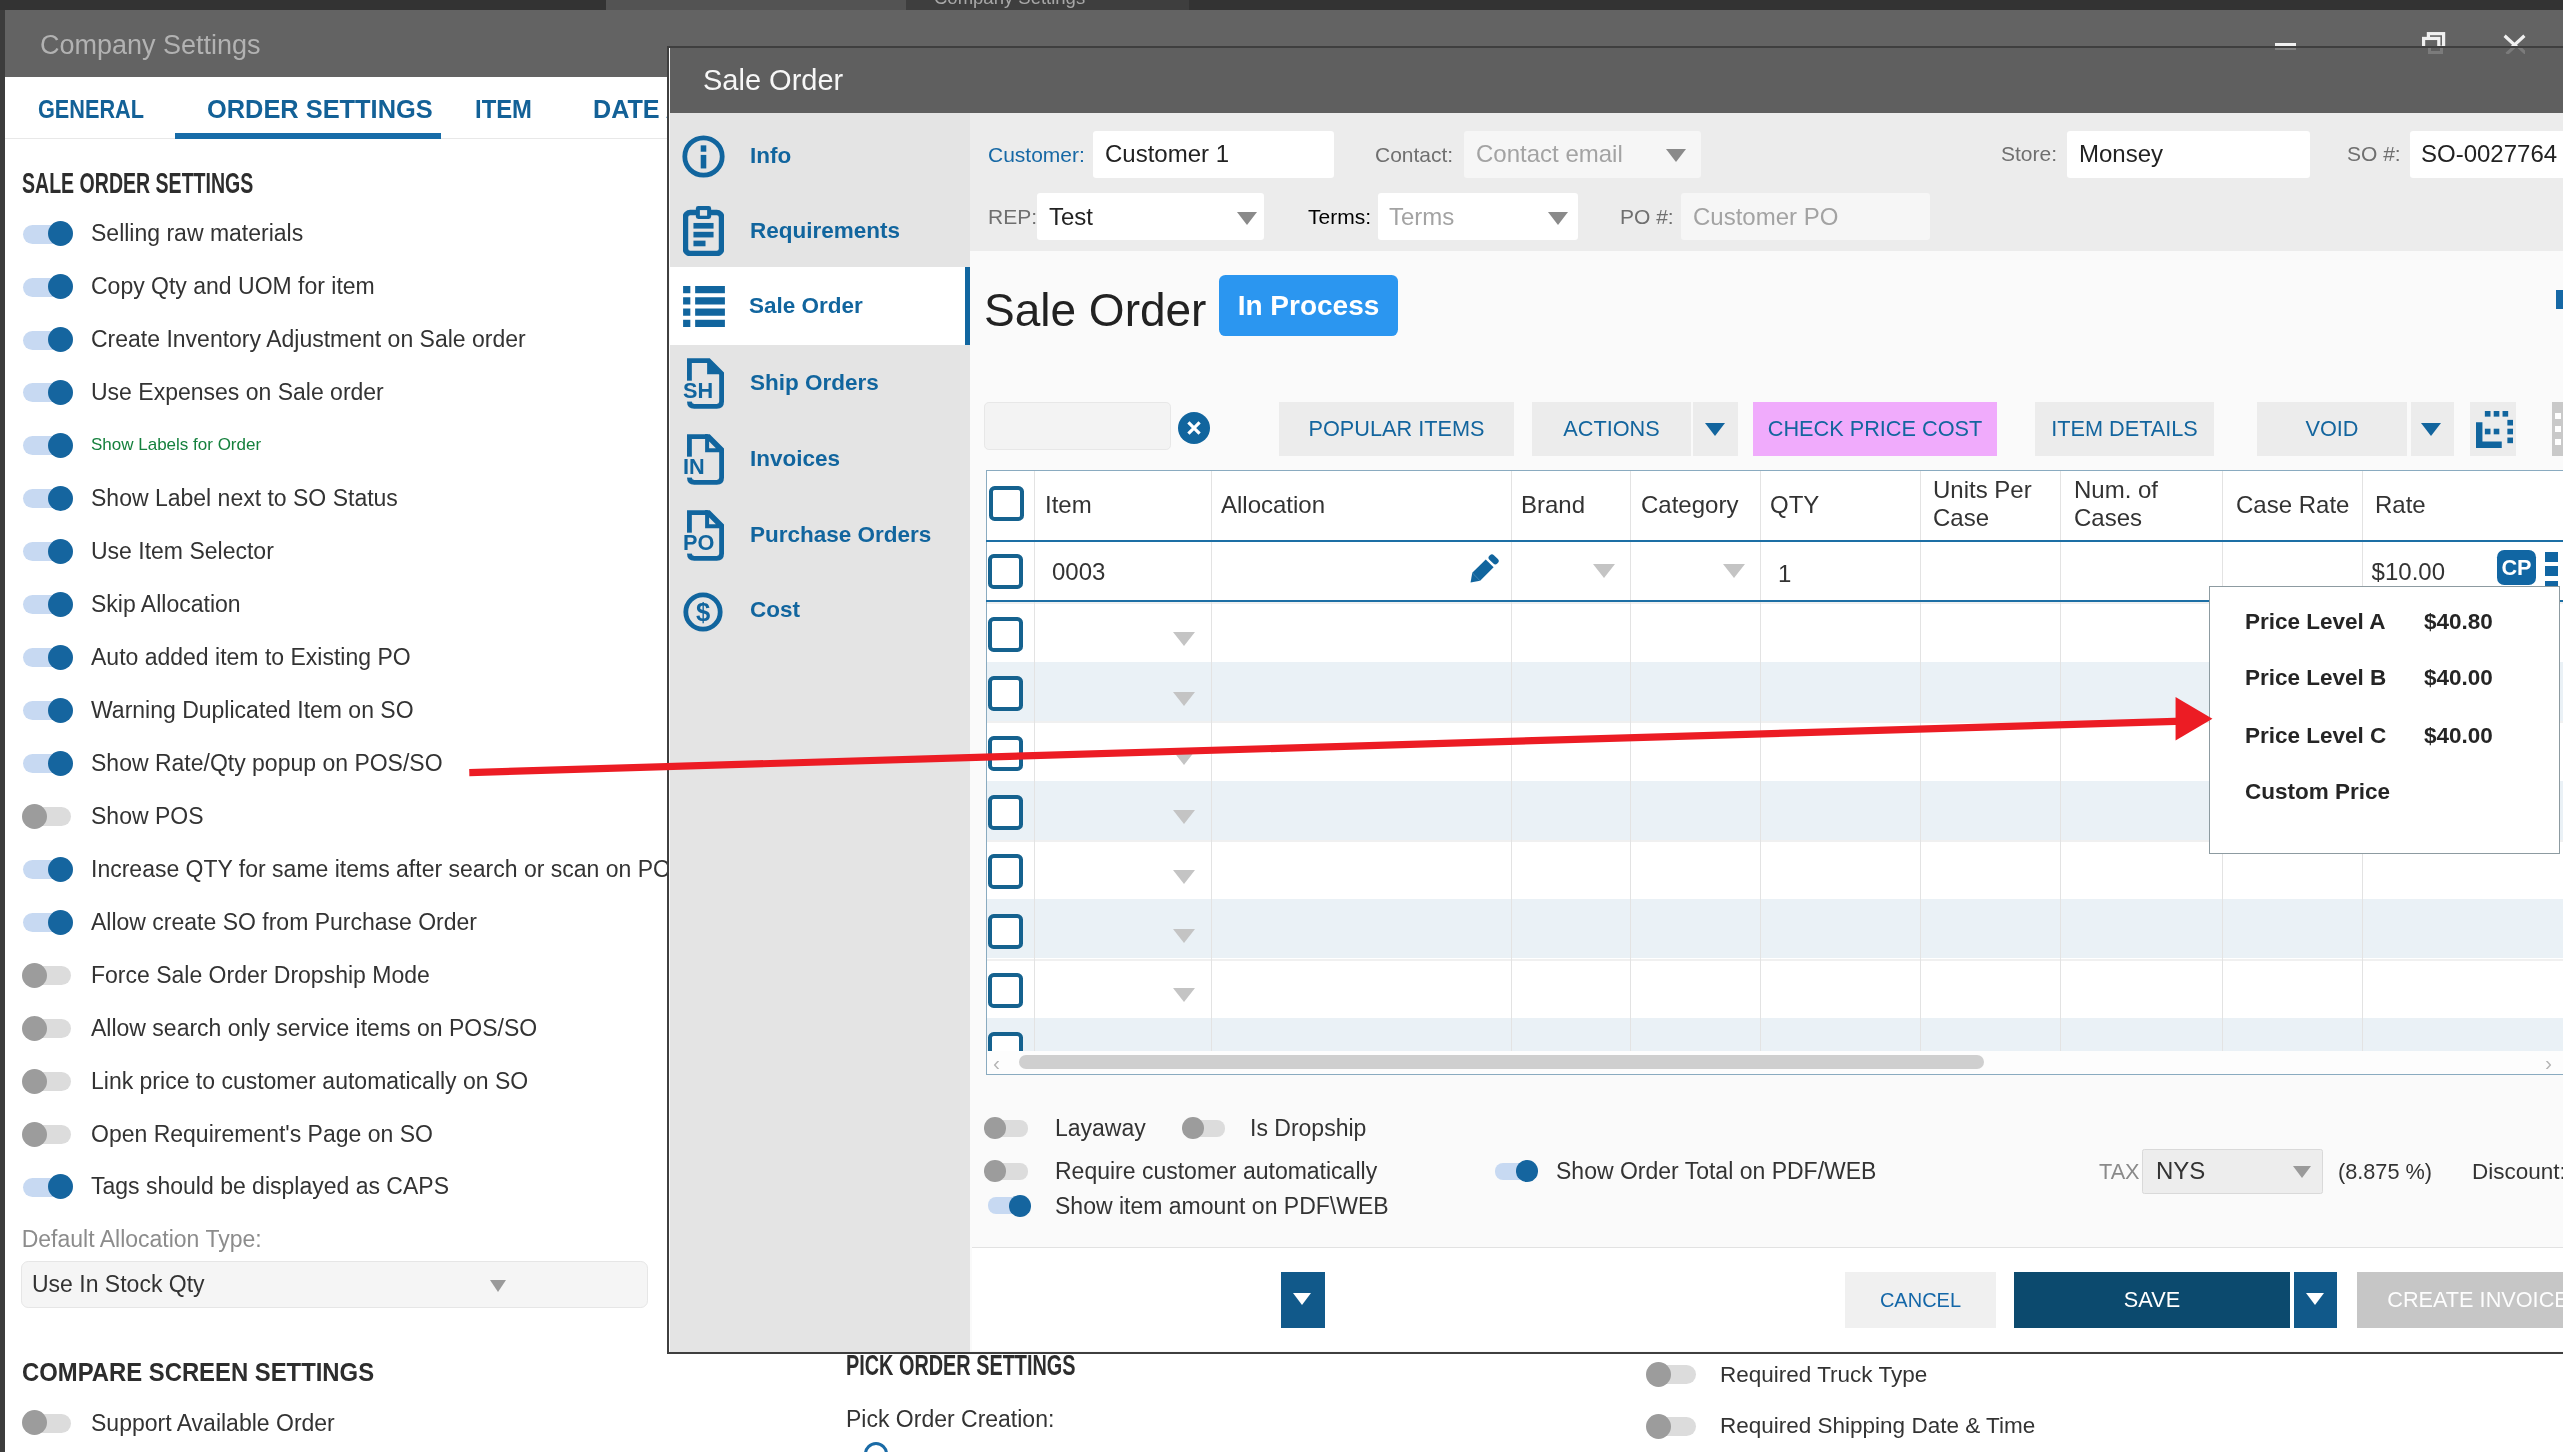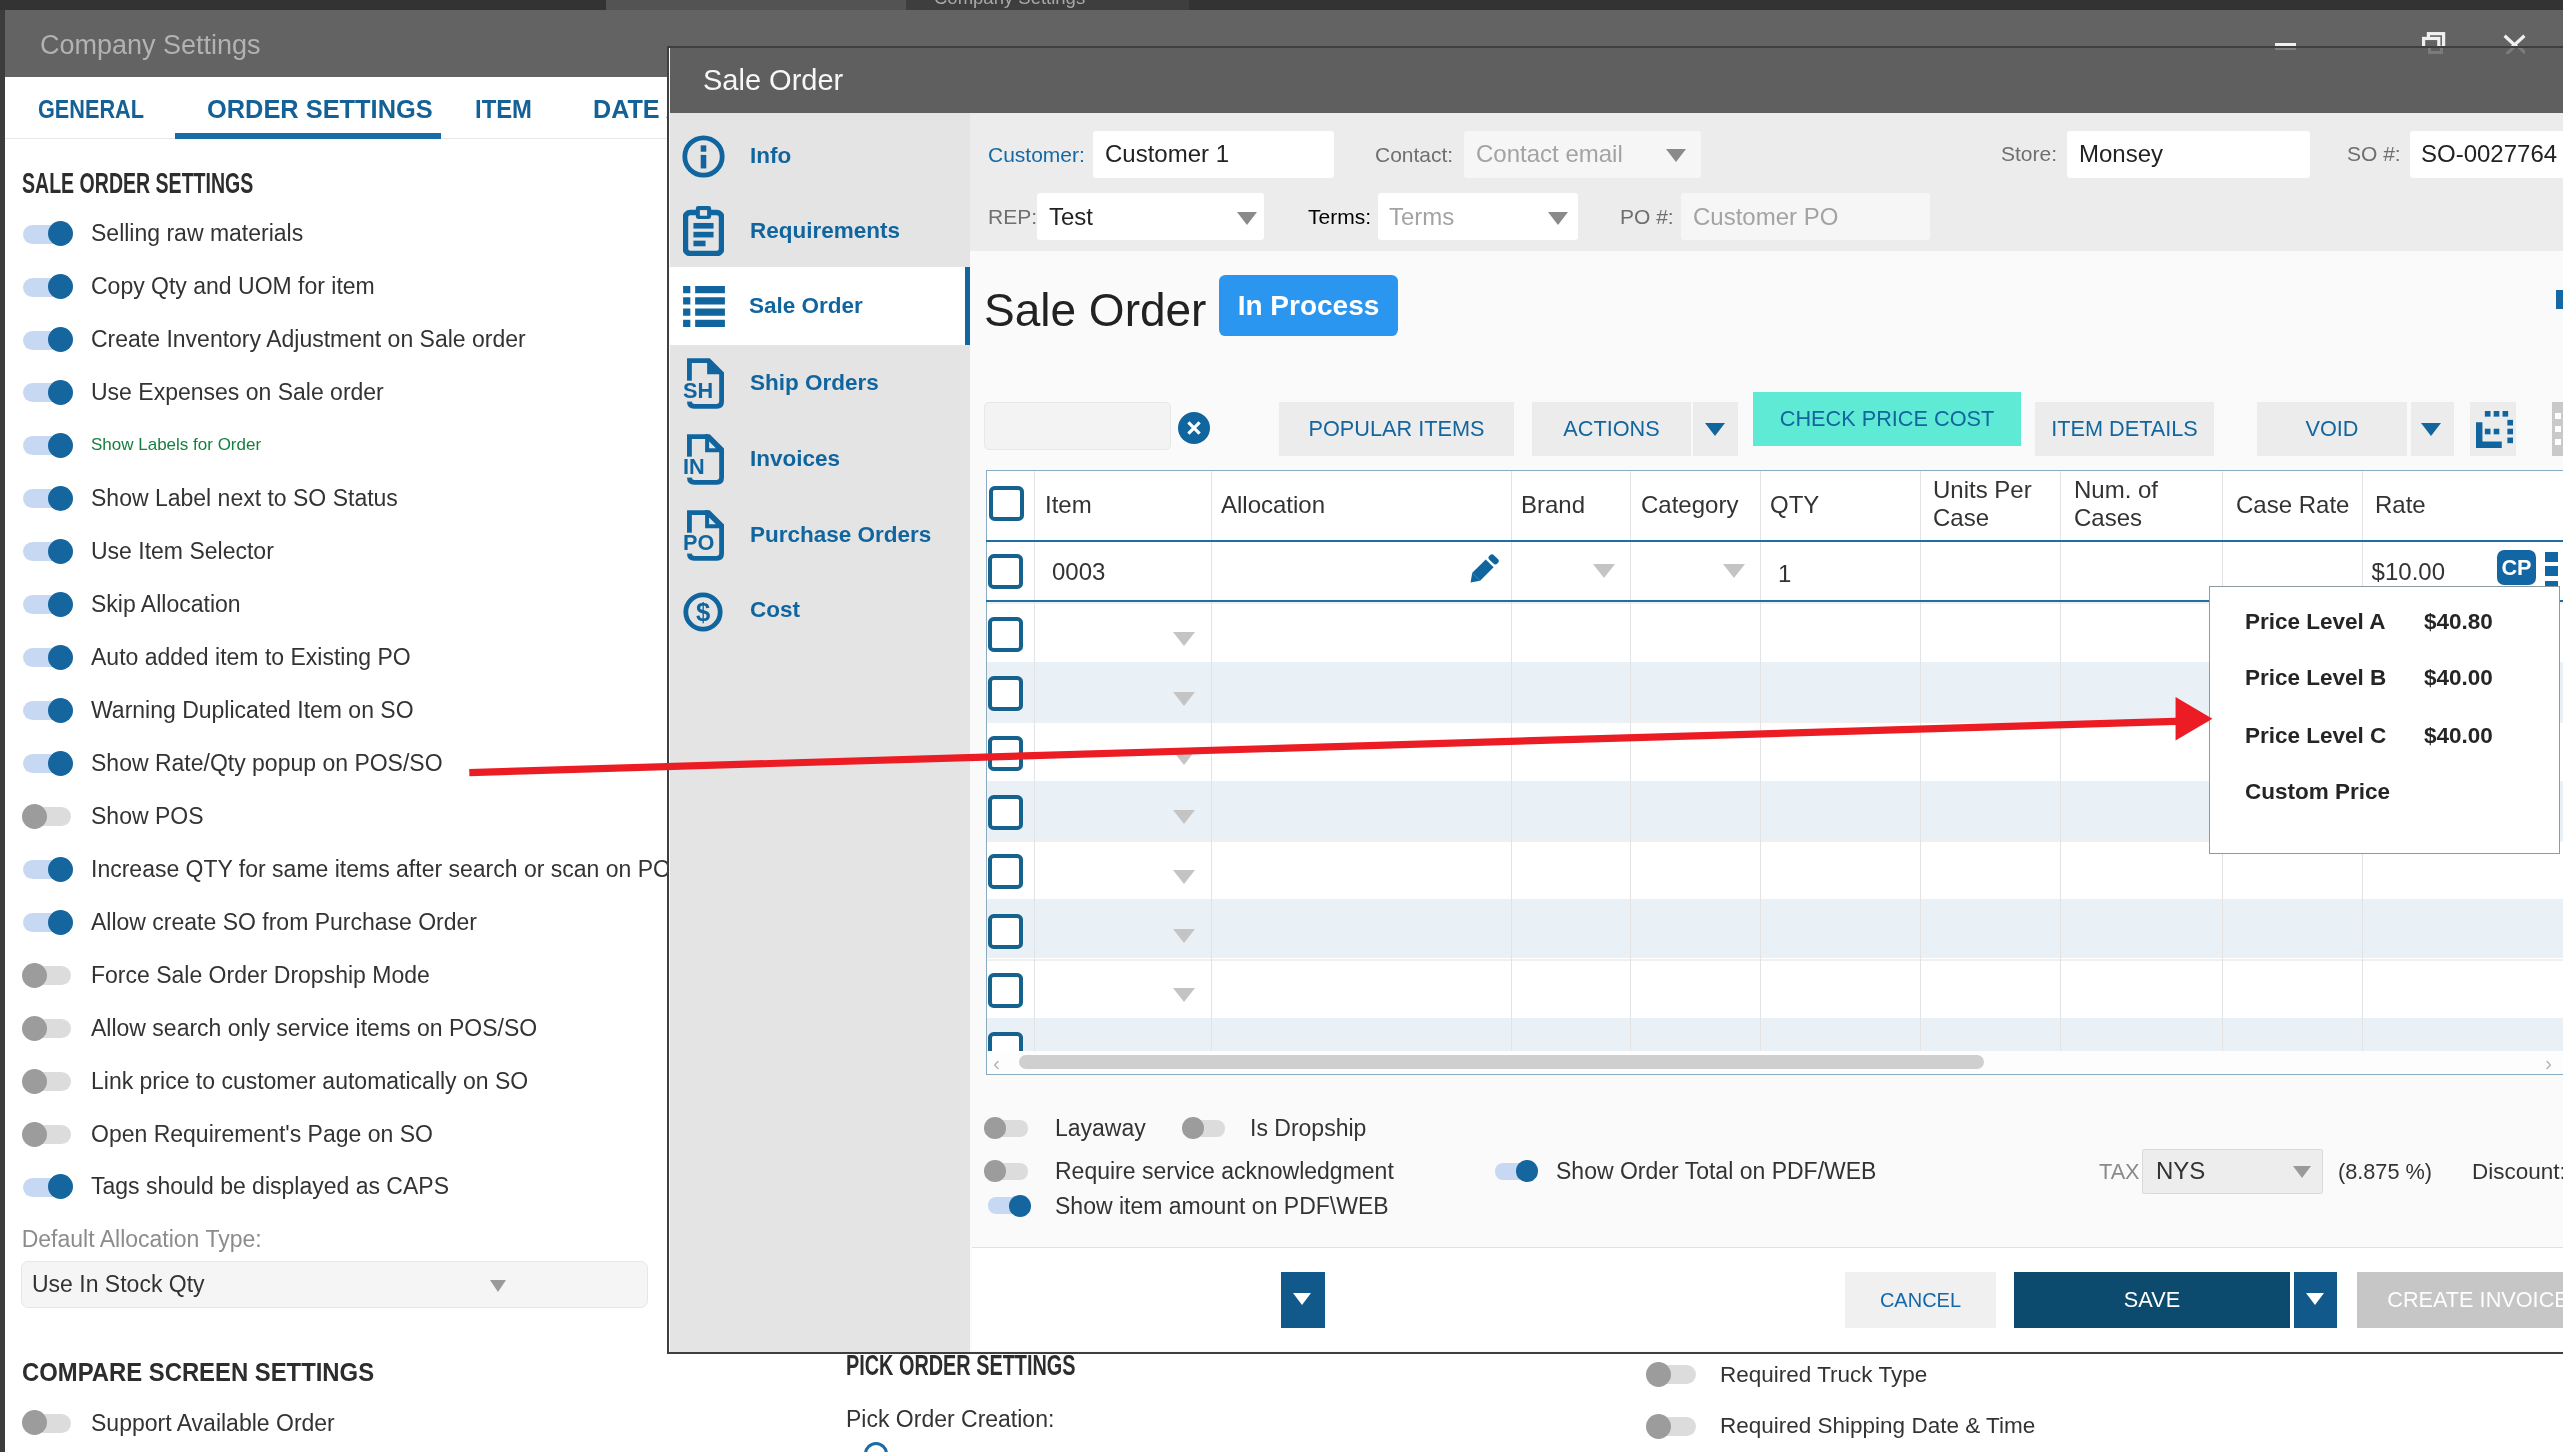--- a/index.html
+++ b/index.html
@@ -209,21 +209,21 @@
       <path d="M3 3 L17 17 M17 3 L3 17" stroke="#fff" stroke-width="4"></path>
     </svg>
 <div class="abs" style="left:1279px;top:402px;width:235px;height:54px;background:#ececec">
       <div style="width:100%;height:100%;display:flex;align-items:center;justify-content:center;font-size:21.7px;color:#13659e;white-space:nowrap">POPULAR ITEMS</div>
     </div>
 <div class="abs" style="left:1532px;top:402px;width:159px;height:54px;background:#ececec">
       <div style="width:100%;height:100%;display:flex;align-items:center;justify-content:center;font-size:21.7px;color:#13659e;white-space:nowrap">ACTIONS</div>
     </div>
 <div class="abs" style="left:1693px;top:402px;width:45px;height:54px;background:#ececec"></div>
 <div style="position:absolute;left:1705px;top:423px;width:0;height:0;border-left:10.4px solid transparent;border-right:10.4px solid transparent;border-top:13px solid #13659e"></div>
-<div class="abs" style="left:1753px;top:392px;width:268px;height:54px;background:#5eead4">
+<div class="abs" style="left:1753px;top:402px;width:244px;height:54px;background:#f0abfc">
       <div style="width:100%;height:100%;display:flex;align-items:center;justify-content:center;font-size:21.7px;color:#13659e;white-space:nowrap">CHECK PRICE COST</div>
     </div>
 <div class="abs" style="left:2035px;top:402px;width:179px;height:54px;background:#ececec">
       <div style="width:100%;height:100%;display:flex;align-items:center;justify-content:center;font-size:21.7px;color:#13659e;white-space:nowrap">ITEM DETAILS</div>
     </div>
 <div class="abs" style="left:2257px;top:402px;width:150px;height:54px;background:#ececec">
       <div style="width:100%;height:100%;display:flex;align-items:center;justify-content:center;font-size:21.7px;color:#13659e;white-space:nowrap">VOID</div>
     </div>
 <div class="abs" style="left:2411px;top:402px;width:43px;height:54px;background:#ececec"></div>
 <div style="position:absolute;left:2421px;top:423px;width:0;height:0;border-left:10.4px solid transparent;border-right:10.4px solid transparent;border-top:13px solid #13659e"></div>
@@ -312,21 +312,21 @@
 <div class="abs" style="left:993px;top:1051px;font-size:21px;color:#b5b5b5">‹</div>
 <div class="abs" style="left:2545px;top:1051px;font-size:21px;color:#b5b5b5">›</div>
 <div style="position:absolute;left:986px;top:1120px;width:42px;height:17px;border-radius:8px;background:#dcdcdc"></div>
     <div style="position:absolute;left:984px;top:1117px;width:21.7px;height:21.7px;border-radius:50%;background:#9c9c9c"></div>
 <div style="position:absolute;left:1055px;top:1128px;transform:translateY(-50%);font-size:23px;color:#333333;font-weight:400;letter-spacing:0;white-space:nowrap">Layaway</div>
 <div style="position:absolute;left:1183px;top:1120px;width:42px;height:17px;border-radius:8px;background:#dcdcdc"></div>
     <div style="position:absolute;left:1182px;top:1117px;width:21.7px;height:21.7px;border-radius:50%;background:#9c9c9c"></div>
 <div style="position:absolute;left:1250px;top:1128px;transform:translateY(-50%);font-size:23px;color:#333333;font-weight:400;letter-spacing:0;white-space:nowrap">Is Dropship</div>
 <div style="position:absolute;left:986px;top:1163px;width:42px;height:17px;border-radius:8px;background:#dcdcdc"></div>
     <div style="position:absolute;left:984px;top:1160px;width:21.7px;height:21.7px;border-radius:50%;background:#9c9c9c"></div>
-<div style="position:absolute;left:1055px;top:1171px;transform:translateY(-50%);font-size:23px;color:#333333;font-weight:400;letter-spacing:0;white-space:nowrap">Require service acknowledgment</div>
+<div style="position:absolute;left:1055px;top:1171px;transform:translateY(-50%);font-size:23px;color:#333333;font-weight:400;letter-spacing:0;white-space:nowrap">Require customer automatically</div>
 <div style="position:absolute;left:1495px;top:1163px;width:42px;height:17px;border-radius:8px;background:#c7d9f2"></div>
     <div style="position:absolute;left:1516px;top:1160px;width:21.7px;height:21.7px;border-radius:50%;background:#15659f"></div>
 <div style="position:absolute;left:1556px;top:1171px;transform:translateY(-50%);font-size:23px;color:#333333;font-weight:400;letter-spacing:0;white-space:nowrap">Show Order Total on PDF/WEB</div>
 <div style="position:absolute;left:2099px;top:1172px;transform:translateY(-50%);font-size:21.7px;color:#8a8a8a;font-weight:400;letter-spacing:0;white-space:nowrap">TAX</div>
 <div class="abs" style="left:2142px;top:1149px;width:181px;height:45px;background:#ededed;border:0.8px solid #d9d9d9;border-radius:2.4px"></div>
 <div style="position:absolute;left:2156px;top:1171px;transform:translateY(-50%);font-size:24px;color:#333333;font-weight:400;letter-spacing:0;white-space:nowrap">NYS</div>
 <div style="position:absolute;left:2293px;top:1166px;width:0;height:0;border-left:9.6px solid transparent;border-right:9.6px solid transparent;border-top:12px solid #9a9a9a"></div>
 <div style="position:absolute;left:2338px;top:1172px;transform:translateY(-50%);font-size:21.7px;color:#333333;font-weight:400;letter-spacing:0;white-space:nowrap">(8.875 %)</div>
 <div style="position:absolute;left:2472px;top:1172px;transform:translateY(-50%);font-size:22.5px;color:#333333;font-weight:400;letter-spacing:0;white-space:nowrap">Discount: </div>
 <div style="position:absolute;left:988px;top:1197px;width:42px;height:17px;border-radius:8px;background:#c7d9f2"></div>

